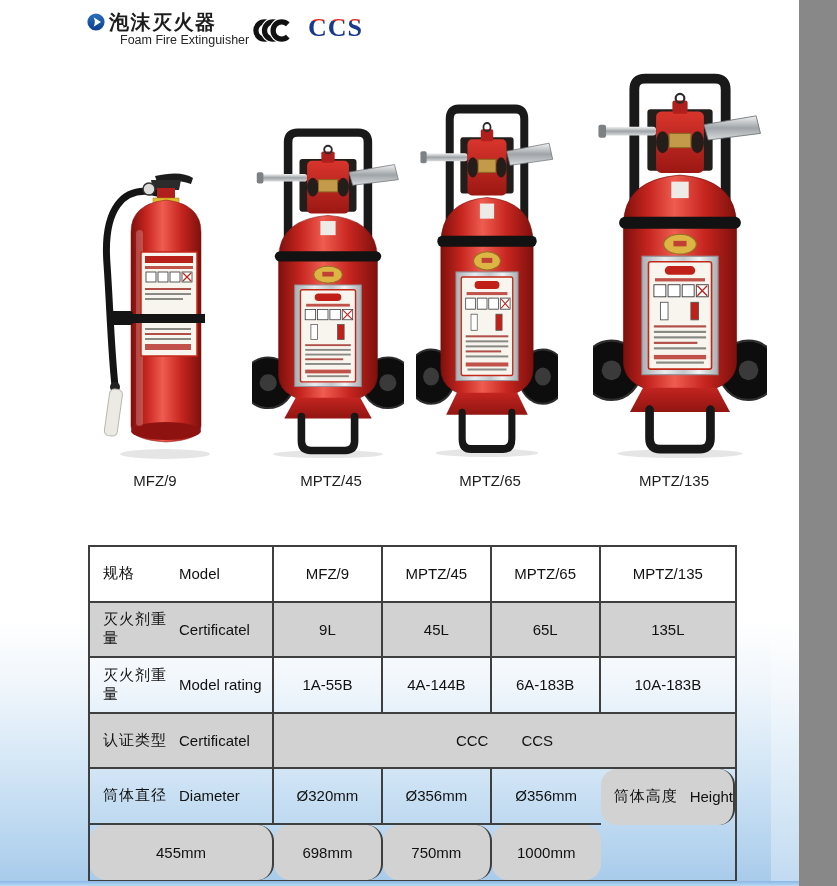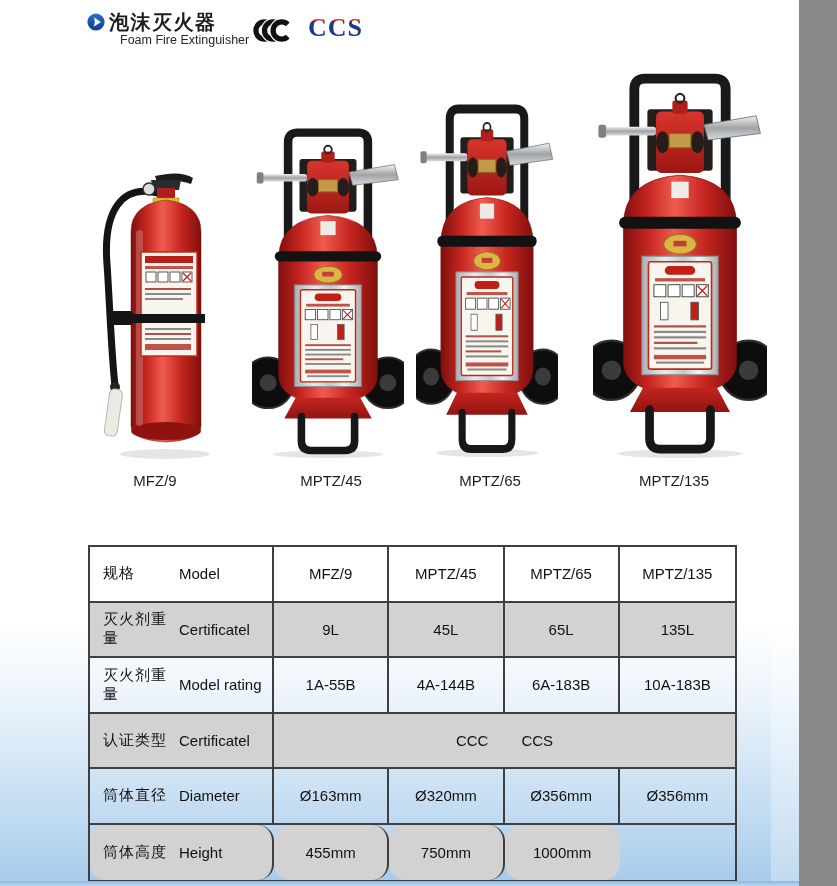--- a/index.html
+++ b/index.html
@@ -241,28 +241,28 @@
         <span>Certificatel</span>
       </div>
       <div class="cell val merged no-r shade">
         <span>CCC</span>
         <span>CCS</span>
       </div>
       <div class="cell label-cell">
         <span class="zh">筒体直径</span>
         <span>Diameter</span>
       </div>
-      <div class="cell val">Ø163mm</div>
       <div class="cell val">Ø320mm</div>
       <div class="cell val">Ø356mm</div>
       <div class="cell val no-r">Ø356mm</div>
       <div class="cell label-cell shade no-b">
         <span class="zh">筒体高度</span>
         <span>Height</span>
       </div>
       <div class="cell val shade no-b">455mm</div>
+      <div class="cell val shade no-b">698mm</div>
       <div class="cell val shade no-b">750mm</div>
       <div class="cell val no-r shade no-b">1000mm</div>
     </div>
 
   <div class="right-strip"></div>
   <div class="bottom-strip"></div>
 </div>
 
 </body></html>

